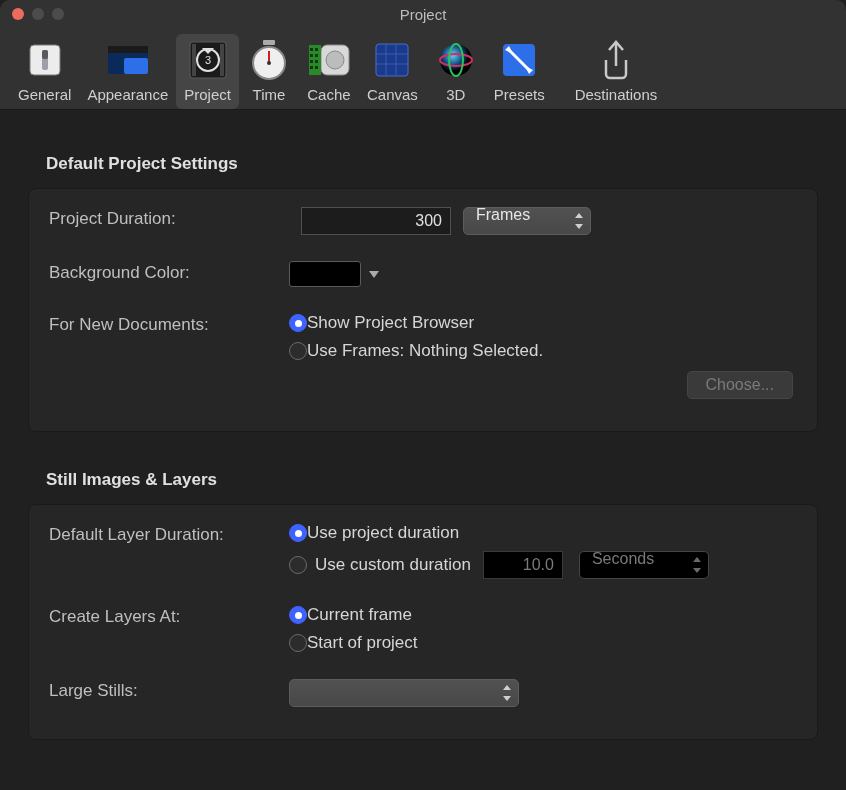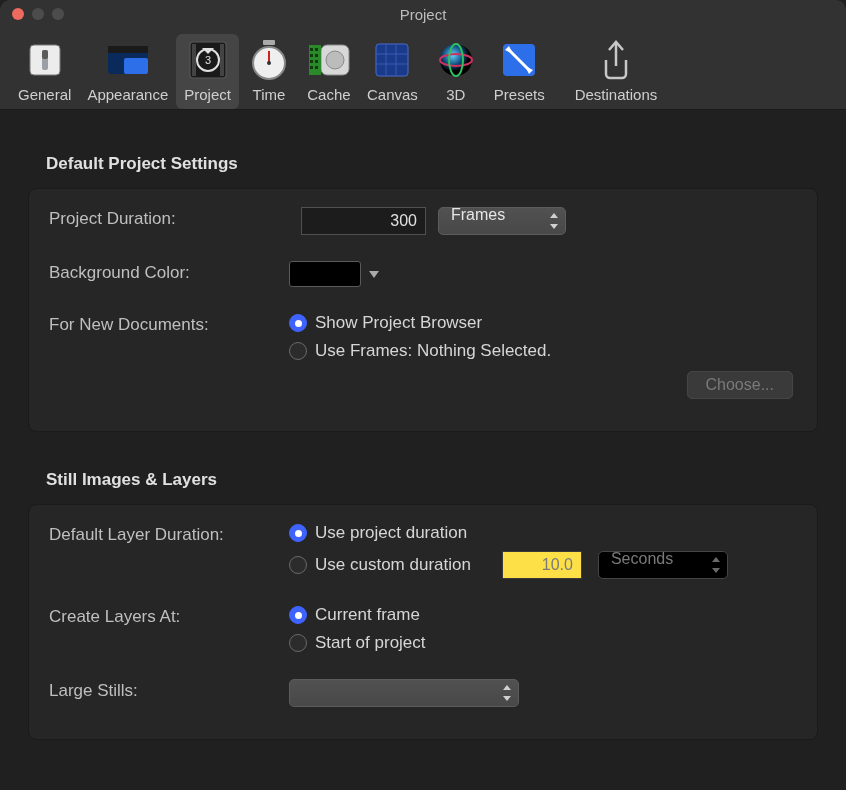--- a/index.html
+++ b/index.html
@@ -93,21 +93,21 @@
   }
   .form-field { flex: 1; display: flex; align-items: center; flex-wrap: wrap; }
   
   .text-input {
     background: #1c1c1c;
     border: 1px solid #505050;
     color: #e0e0e0;
     font-size: 16px;
     text-align: right;
     padding: 3px 8px;
-    width: 125px;
+    width: 150px;
     height: 28px;
   }
   .select {
     background: linear-gradient(#515151,#484848);
     border: 1px solid #5c5c5c;
     border-radius: 5px;
     color: #e6e6e6;
     font-size: 16px;
     height: 28px;
     padding: 0 24px 12px 12px;
@@ -142,21 +142,21 @@
     border-radius: 3px;
   }
   .caret-down {
     display:inline-block; margin-left:8px;
     width:0;height:0;
     border-left:5px solid transparent;
     border-right:5px solid transparent;
     border-top:7px solid #aaa;
   }
   .radio-group { display:flex; flex-direction:column; gap:8px; }
-  .radio-line { display:flex; align-items:center; gap:8px; font-size:17px; color:#d6d6d6;}
+  .radio-line { display:flex; align-items:center; font-size:17px; color:#d6d6d6;}
   .radio {
     width:18px;height:18px;border-radius:50%;
     border:1px solid #6a6a6a;
     display:inline-flex;align-items:center;justify-content:center;
     background:#2c2c2c;
   }
   .radio.checked {
     background:#3f63ff;
     border-color:#3f63ff;
   }
@@ -380,21 +380,21 @@
         <div class="radio-group" style="width:100%">
           <label class="radio-line">
             <span class="radio checked"></span>
             <span>Use project duration</span>
           </label>
           <div class="radio-line" style="gap:8px">
             <label class="radio-line" style="gap:8px">
               <span class="radio"></span>
               <span>Use custom duration</span>
             </label>
-            <input class="text-input" style="width: 80px; background: #fde047; border-color: rgb(58, 58, 58); color: rgb(122, 122, 122); margin-left: 23px;" disabled="" value="10.0">
+            <input class="text-input" style="width: 80px; background: #000000; border-color: rgb(58, 58, 58); color: rgb(122, 122, 122); margin-left: 4px;" disabled="" value="10.0">
             <div class="select disabled" style="width:130px;margin-left:8px">
               <span>Seconds</span>
               <span class="chevrons"></span>
             </div>
           </div>
         </div>
       </div>
     </div>
 
     <div style="height:16px"></div>

